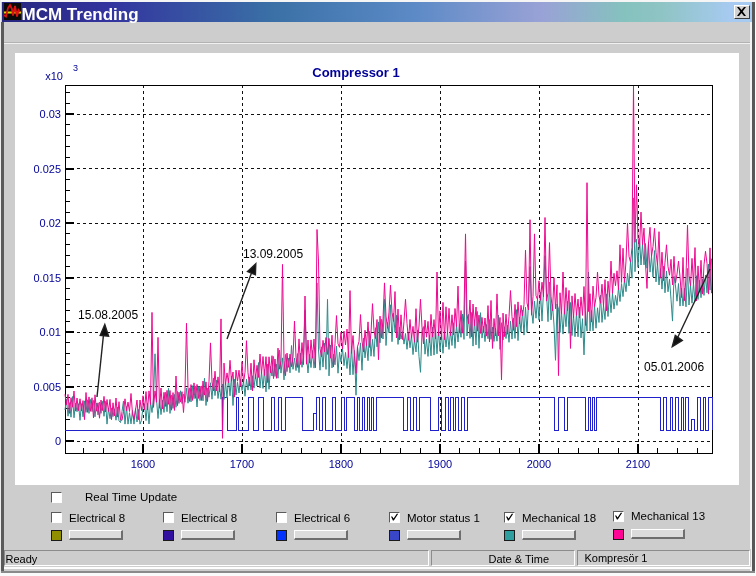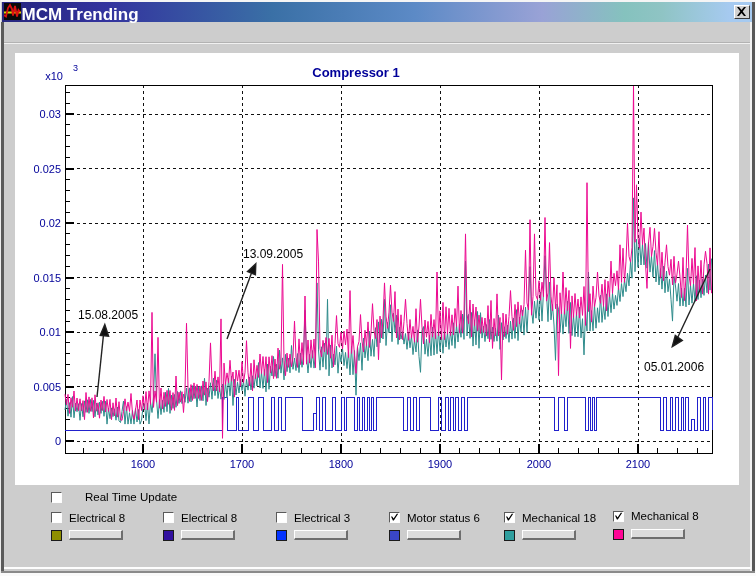--- a/index.html
+++ b/index.html
@@ -195,43 +195,54 @@
     <div id="brR3"></div>
   <div class="cb" style="left:51px;top:512px"></div>
   <div class="cl" style="left:69px;top:511.5px">Electrical 8</div>
   <div class="sw" style="left:51px;top:530px;background:#8f8f00"></div>
   <div class="sl" style="left:69px;top:530px"></div>
   <div class="cb" style="left:163px;top:512px"></div>
   <div class="cl" style="left:181px;top:511.5px">Electrical 8</div>
   <div class="sw" style="left:163px;top:530px;background:#31109f"></div>
   <div class="sl" style="left:181px;top:530px"></div>
   <div class="cb" style="left:276px;top:512px"></div>
-  <div class="cl" style="left:294px;top:511.5px">Electrical 3</div>
+  <div class="cl" style="left:294px;top:511.5px">Electrical 6</div>
   <div class="sw" style="left:276px;top:530px;background:#0433ff"></div>
   <div class="sl" style="left:294px;top:530px"></div>
   <div class="cb" style="left:389px;top:512px">
       <svg class="ck" width="9" height="9" viewBox="0 0 9 9">
         <path d="M1,3.5 L2.2,3.5 L3.6,5.4 L6.8,0.8 L8.2,0.8 L3.8,7.6 L2.9,7.6 Z" fill="#000"></path>
       </svg>
     </div>
-  <div class="cl" style="left:407px;top:511.5px">Motor status 6</div>
+  <div class="cl" style="left:407px;top:511.5px">Motor status 1</div>
   <div class="sw" style="left:389px;top:530px;background:#3a46c8"></div>
   <div class="sl" style="left:407px;top:530px"></div>
   <div class="cb" style="left:504px;top:512px">
       <svg class="ck" width="9" height="9" viewBox="0 0 9 9">
         <path d="M1,3.5 L2.2,3.5 L3.6,5.4 L6.8,0.8 L8.2,0.8 L3.8,7.6 L2.9,7.6 Z" fill="#000"></path>
       </svg>
     </div>
   <div class="cl" style="left:522px;top:511.5px">Mechanical 18</div>
   <div class="sw" style="left:504px;top:530px;background:#2f9e9e"></div>
   <div class="sl" style="left:522px;top:530px"></div>
   <div class="cb" style="left:613px;top:510.5px">
       <svg class="ck" width="9" height="9" viewBox="0 0 9 9">
         <path d="M1,3.5 L2.2,3.5 L3.6,5.4 L6.8,0.8 L8.2,0.8 L3.8,7.6 L2.9,7.6 Z" fill="#000"></path>
       </svg>
     </div>
-  <div class="cl" style="left:631px;top:510.0px">Mechanical 8</div>
+  <div class="cl" style="left:631px;top:510.0px">Mechanical 13</div>
   <div class="sw" style="left:613px;top:528.5px;background:#ff0596"></div>
   <div class="sl" style="left:631px;top:528.5px"></div>
+  <div id="sb">
+    <div class="sp" style="left:0;width:425px">
+        <span style="position:absolute;left:1px;top:2px">Ready</span>
+      </div>
+    <div class="sp" style="left:427px;width:144px">
+        <span style="position:absolute;left:57px;top:2px;white-space:nowrap">Date &amp; Time</span>
+      </div>
+    <div class="sp" style="left:573px;width:173px">
+        <span style="position:absolute;left:7px;top:1px">Kompresör 1</span>
+      </div>
+  </div>
   <div id="sbline"></div>
   <div id="brB1"></div>
     <div id="brB2"></div>
 </div>
 
 </body></html>

